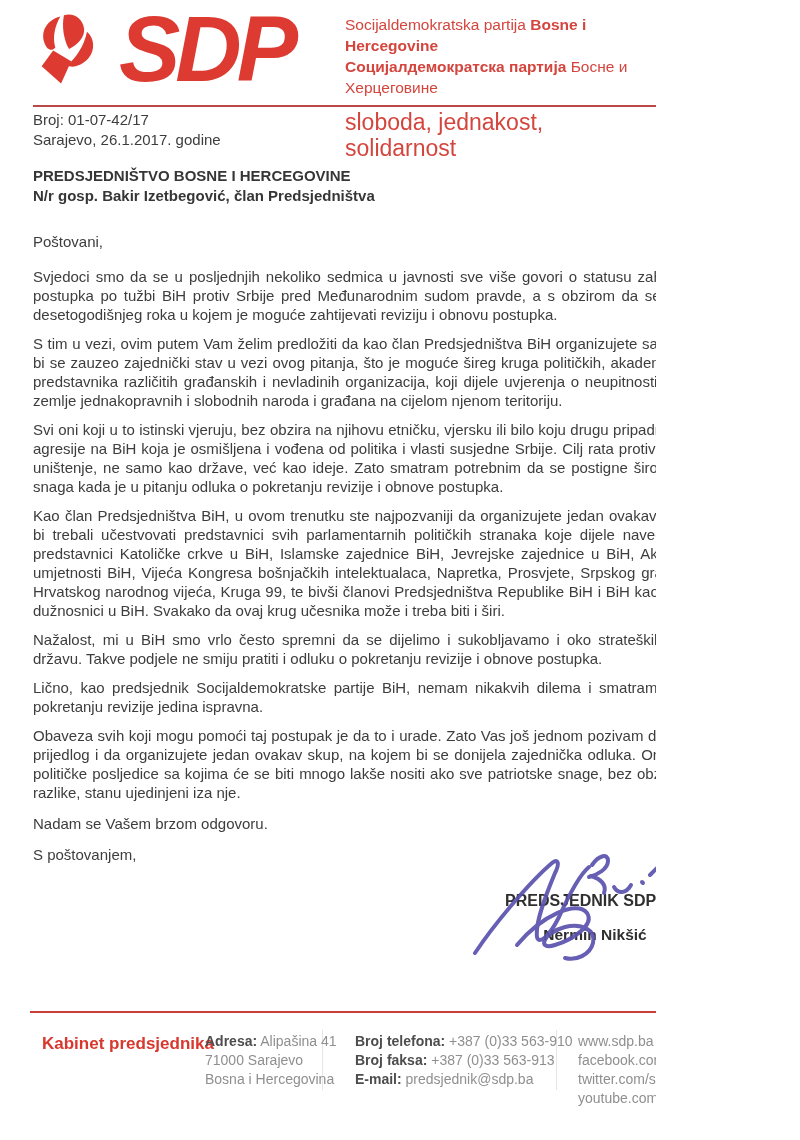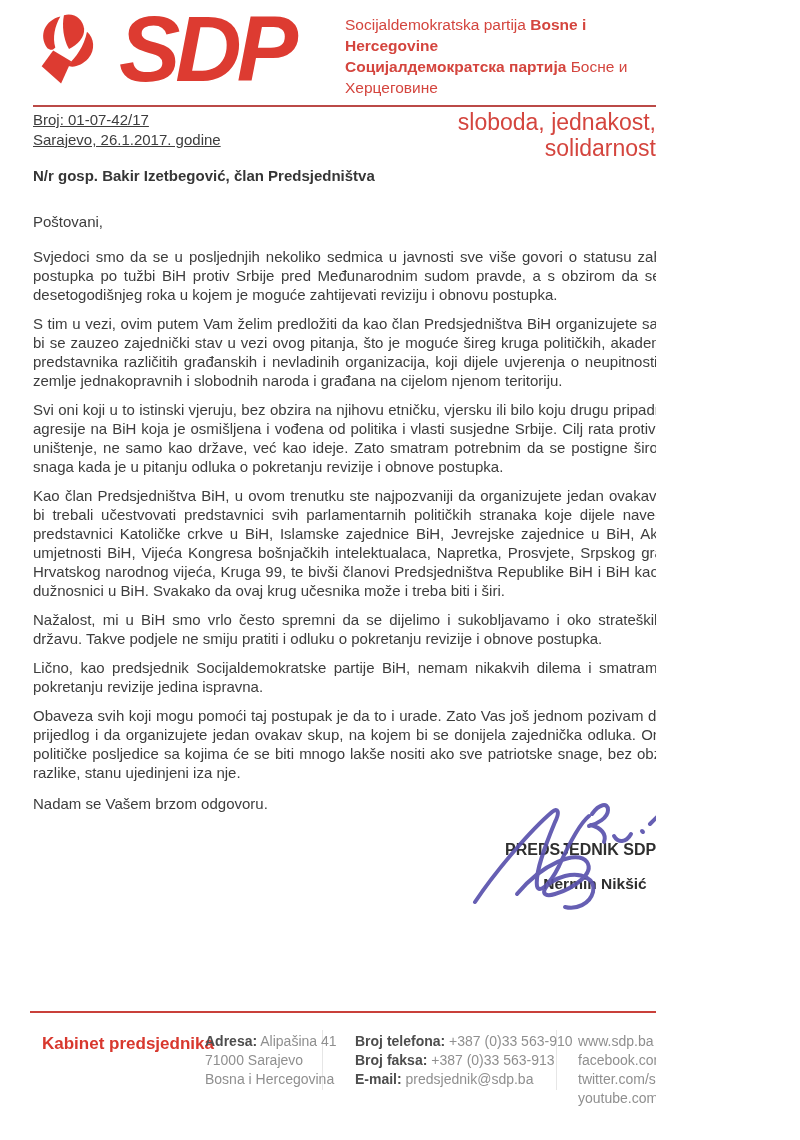--- a/index.html
+++ b/index.html
@@ -16,28 +16,28 @@
   .logo-block { position:absolute; left:33px; top:6px; display:flex; align-items:center; }
   .logo-flower { width:72px; height:86px; }
   .logo-text {
     font-size:92px; font-weight:bold; font-style:italic;
     letter-spacing:-5px; line-height:86px;
     color:#dd3b31; margin-left:14px; padding-right:10px;
   }
   .header-right { position:absolute; left:345px; top:14px; }
   .org-line { font-size:15.5px; line-height:21px; color:#d4453e; }
   .org-line b { font-weight:bold; }
-  .motto { margin-top:11px; font-size:23px; line-height:26px; color:#d4453e;text-align:right; }
+  .motto { margin-top:11px; font-size:23px; line-height:26px; color:#d4453e; }
   .rule-top { position:absolute; left:33px; top:105px; width:747px; height:2px; background:#bb4a47; }
   
   .letter {
     position:absolute; left:33px; top:110px; width:735px;
     font-size:15px; line-height:19px; color:#3d3d3d;
   }
-  .meta-line { line-height:20px;text-decoration:underline; }
+  .meta-line { line-height:20px; }
   .recipient { margin-top:16px; font-weight:bold; color:#363636; }
   .recipient div { line-height:20px; }
   .salutation { margin-top:26px; }
   .paras .para { margin-top:16px; text-align:justify; }
   .paras .para + .para { margin-top:10px; }
   .closing { margin-top:12px; }
   
   .sig-row { position:relative; height:130px; }
   .sig-center {
     position:absolute; right:83px; top:27px; width:180px;
@@ -84,36 +84,38 @@
     <div class="motto">sloboda, jednakost, solidarnost</div>
   </div>
 
   <div class="rule-top"></div>
 
   <div class="letter">
     <div class="meta-line">Broj: 01-07-42/17</div>
     <div class="meta-line">Sarajevo, 26.1.2017. godine</div>
 
     <div class="recipient">
+      <div>PREDSJEDNIŠTVO BOSNE I HERCEGOVINE</div>
       <div>N/r gosp. Bakir Izetbegović, član Predsjedništva</div>
     </div>
 
     <div class="salutation">Poštovani,</div>
 
     <div class="paras">
         <p class="para">Svjedoci smo da se u posljednjih nekoliko sedmica u javnosti sve više govori o statusu zahtjeva za reviziju postupka po tužbi BiH protiv Srbije pred Međunarodnim sudom pravde, a s obzirom da se približava istek desetogodišnjeg roka u kojem je moguće zahtijevati reviziju i obnovu postupka.</p>
         <p class="para">S tim u vezi, ovim putem Vam želim predložiti da kao član Predsjedništva BiH organizujete sastanak na kojem bi se zauzeo zajednički stav u vezi ovog pitanja, što je moguće šireg kruga političkih, akademskih, vjerskih te predstavnika različitih građanskih i nevladinih organizacija, koji dijele uvjerenja o neupitnosti države BiH kao zemlje jednakopravnih i slobodnih naroda i građana na cijelom njenom teritoriju.</p>
         <p class="para">Svi oni koji u to istinski vjeruju, bez obzira na njihovu etničku, vjersku ili bilo koju drugu pripadnost, bili su meta agresije na BiH koja je osmišljena i vođena od politika i vlasti susjedne Srbije. Cilj rata protiv BiH bio je njeno uništenje, ne samo kao države, već kao ideje. Zato smatram potrebnim da se postigne široki konsenzus tih snaga kada je u pitanju odluka o pokretanju revizije i obnove postupka.</p>
         <p class="para">Kao član Predsjedništva BiH, u ovom trenutku ste najpozvaniji da organizujete jedan ovakav skup. Na njemu bi trebali učestvovati predstavnici svih parlamentarnih političkih stranaka koje dijele navedene vrijednosti, predstavnici Katoličke crkve u BiH, Islamske zajednice BiH, Jevrejske zajednice u BiH, Akademije nauka i umjetnosti BiH, Vijeća Kongresa bošnjačkih intelektualaca, Napretka, Prosvjete, Srpskog građanskog vijeća, Hrvatskog narodnog vijeća, Kruga 99, te bivši članovi Predsjedništva Republike BiH i BiH kao i trenutni najviši dužnosnici u BiH. Svakako da ovaj krug učesnika može i treba biti i širi.</p>
         <p class="para">Nažalost, mi u BiH smo vrlo često spremni da se dijelimo i sukobljavamo i oko strateških pitanja za ovu državu. Takve podjele ne smiju pratiti i odluku o pokretanju revizije i obnove postupka.</p>
         <p class="para">Lično, kao predsjednik Socijaldemokratske partije BiH, nemam nikakvih dilema i smatram da je odluka o pokretanju revizije jedina ispravna.</p>
         <p class="para">Obaveza svih koji mogu pomoći taj postupak je da to i urade. Zato Vas još jednom pozivam da razmotrite ovaj prijedlog i da organizujete jedan ovakav skup, na kojem bi se donijela zajednička odluka. Ona će imati svoje političke posljedice sa kojima će se biti mnogo lakše nositi ako sve patriotske snage, bez obzira na sve svoje razlike, stanu ujedinjeni iza nje.</p>
       </div>
 
     <div class="closing">Nadam se Vašem brzom odgovoru.</div>
+    <div class="closing">S poštovanjem,</div>
 
     <div class="sig-row">
       <div class="sig-center">
         <svg class="sig-svg" viewBox="0 0 232 122" xmlns="http://www.w3.org/2000/svg">
           <g fill="none" stroke="#5a52ad" stroke-width="4" stroke-linecap="round" opacity="0.92">
             <path d="M 18 108 C 40 75, 75 35, 95 18 C 101 13, 103 18, 98 28 C 88 52, 78 78, 80 92 C 82 100, 92 92, 102 72 C 112 50, 122 30, 132 22"></path>
             <path d="M 135 20 C 142 10, 151 8, 151 16 C 151 24, 140 30, 132 32"></path>
             <path d="M 134 31 C 144 34, 150 40, 147 48"></path>
             <path d="M 157 42 C 161 49, 169 49, 174 40"></path>
             <path d="M 185 37 L 186 38"></path>

